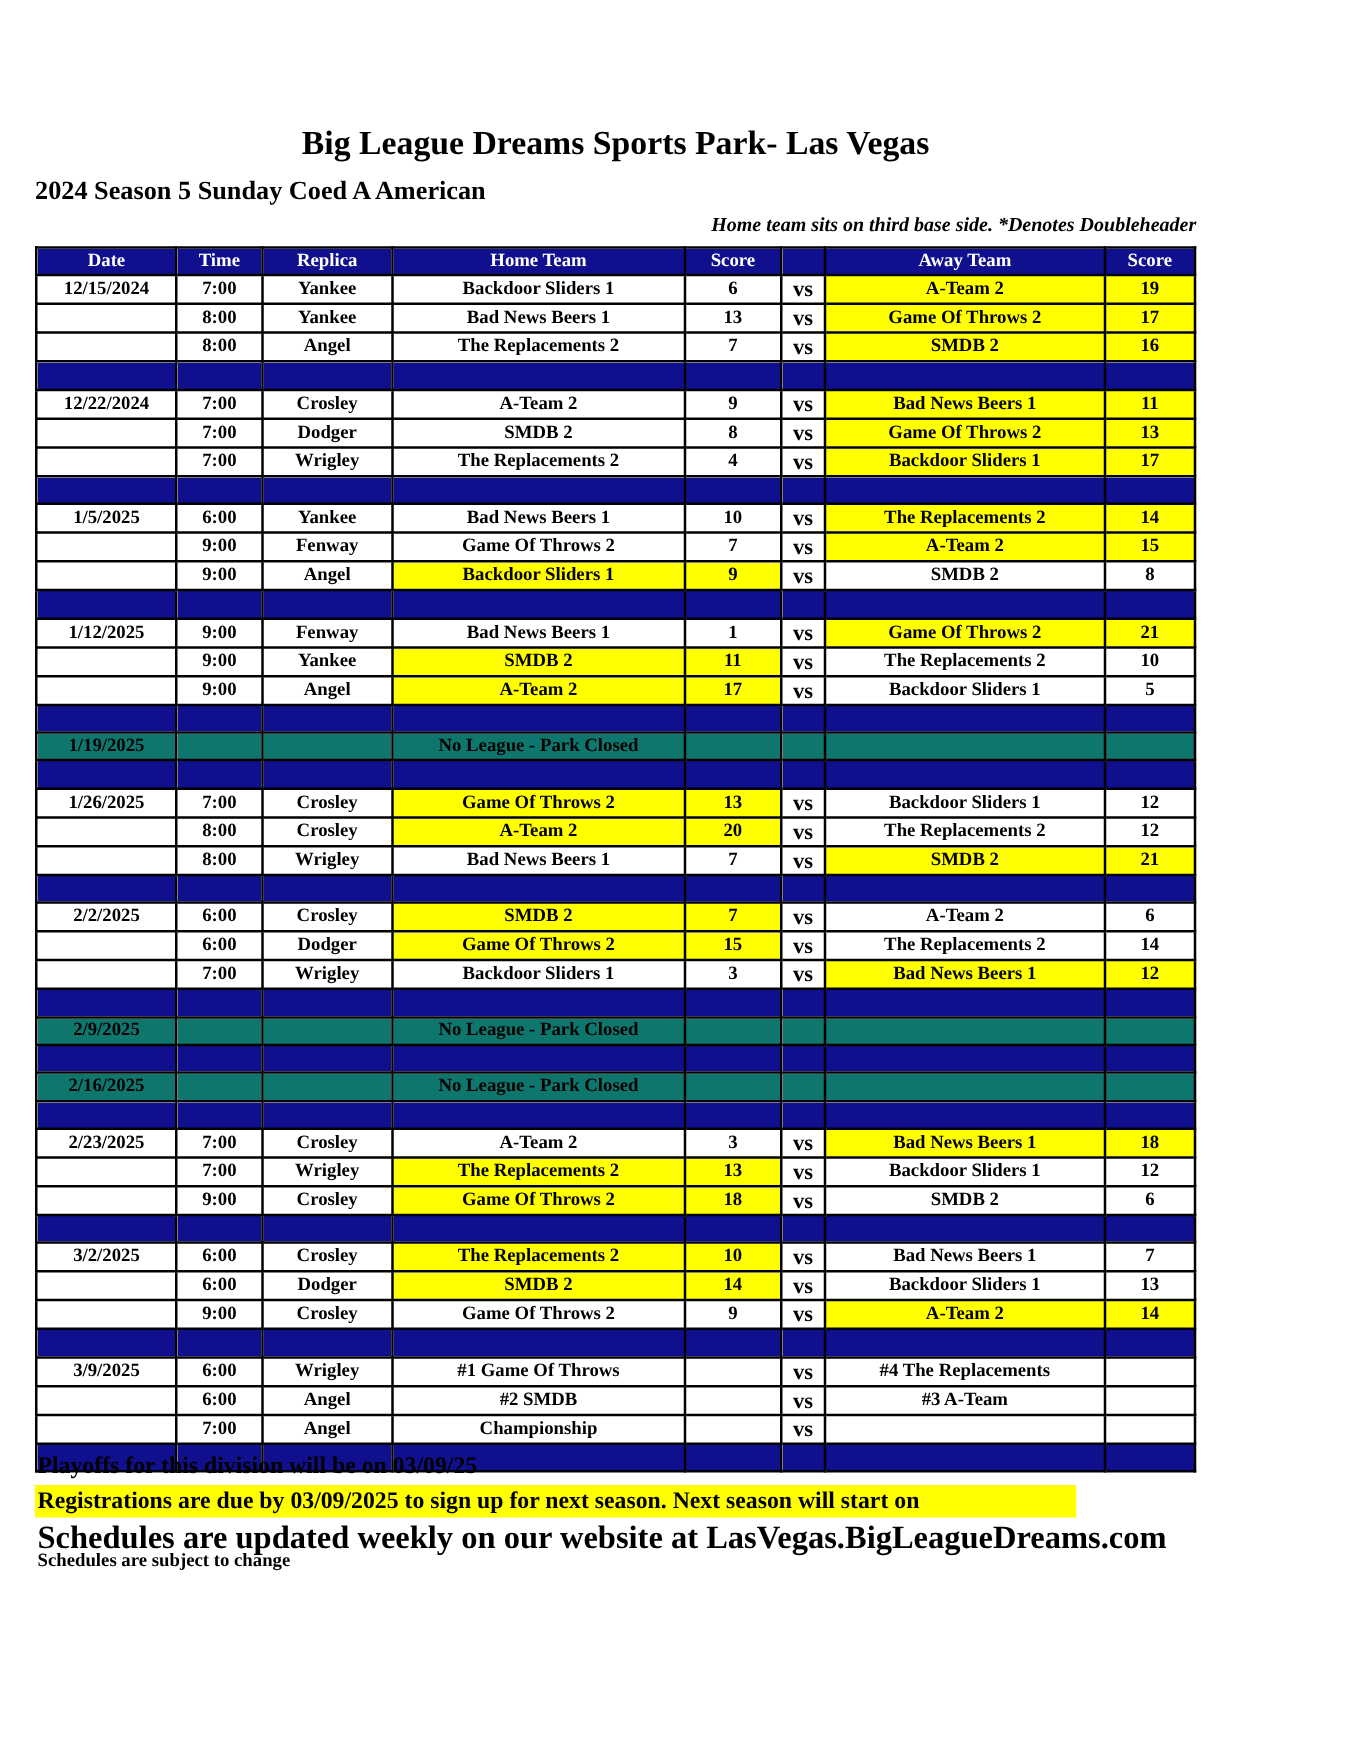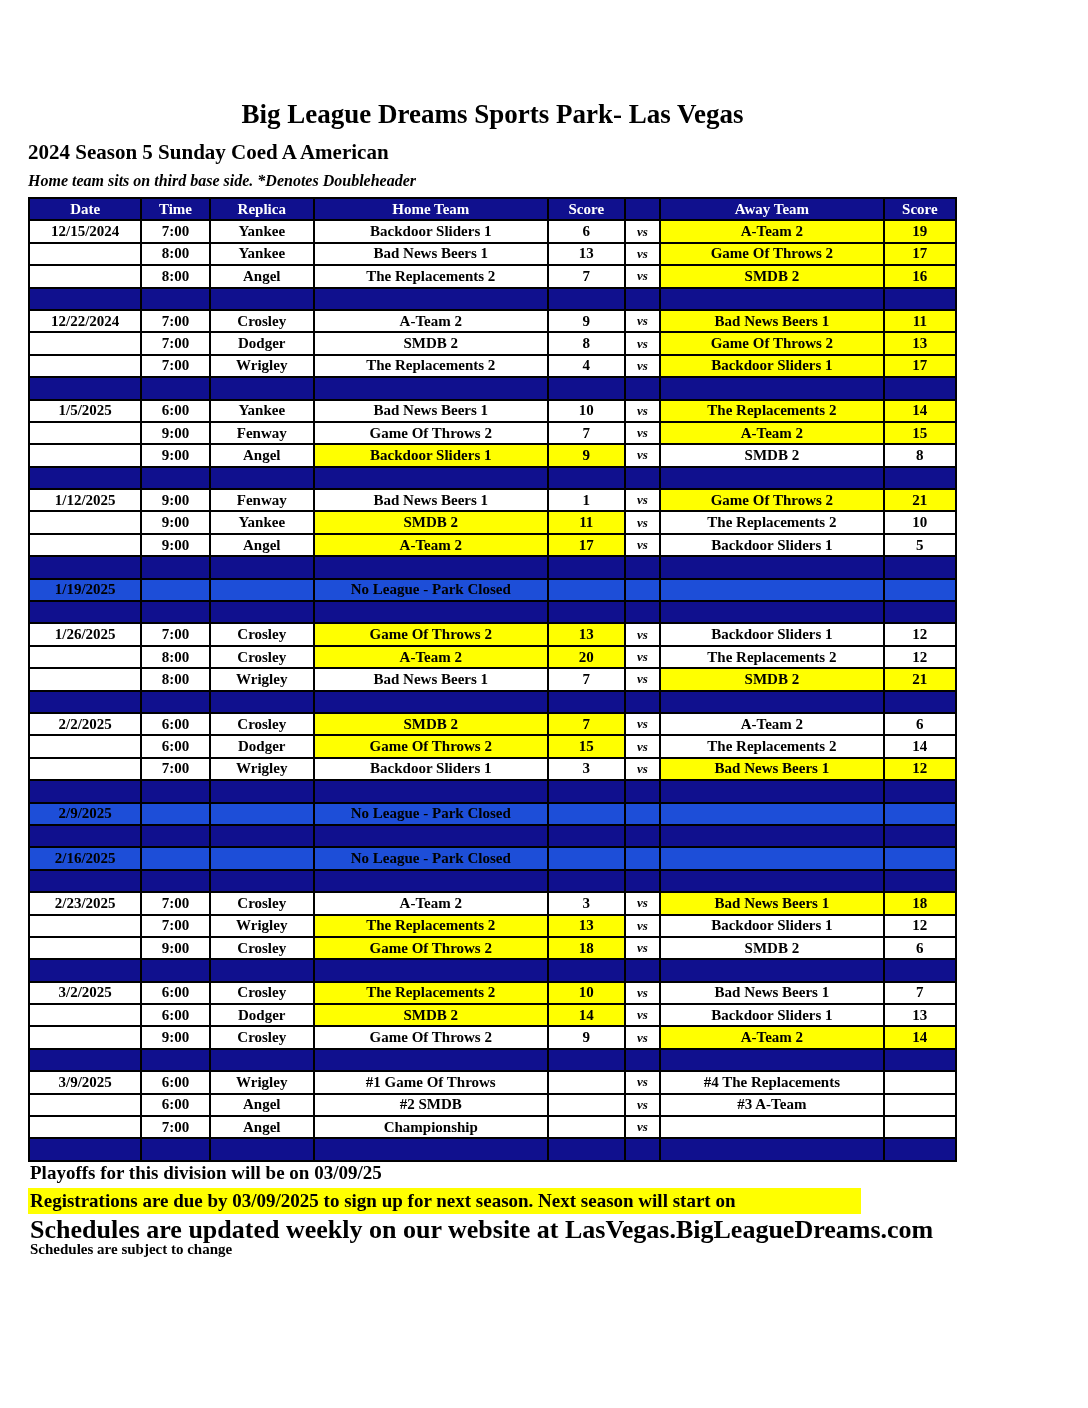--- a/index.html
+++ b/index.html
@@ -15,21 +15,21 @@
   .title {
     position: absolute; top: 99px; left: 28px; width: 929px;
     text-align: center; font-size: 27px; font-weight: bold;
   }
   .subtitle {
     position: absolute; top: 140px; left: 28px; width: 929px;
     text-align: left; font-size: 21px; font-weight: bold;
   }
   .note {
     position: absolute; top: 172px; left: 28px; width: 929px;
-    text-align: left; font-size: 16px; font-weight: bold; font-style: italic;
+    text-align: right; font-size: 16px; font-weight: bold; font-style: italic;
   }
   table.sched {
     position: absolute; top: 197px; left: 28px;
     border-collapse: collapse; table-layout: fixed;
     width: 929px;
     border: 2px solid #4d7c0f;
   }
   .sched td, .sched th {
     border: 2px solid #000;
     height: 20.4px;
@@ -37,22 +37,22 @@
     text-align: center;
     vertical-align: middle;
     font-size: 15px;
     font-weight: bold;
     font-family: "Liberation Serif", serif;
     overflow: hidden;
     white-space: nowrap;
   }
   .sched th { background: #10108e; color: #ffffff; }
   tr.sep-row td { background: #10108e; }
-  tr.closed-row td { background: #1d4ed8; }
-  td.vs-cell { font-style: italic; font-size: 13px; }
+  tr.closed-row td { background: #0f766e; }
+  td.vs-cell { font-size: 18px; }
   td.hl { background: #ffff00; }
   .foot1 { position: absolute; top: 1162px; left: 30px; font-size: 19px; font-weight: bold; }
   .foot2 {
     position: absolute; top: 1188px; left: 28px; width: 833px; height: 26px;
     background: #ffff00; font-size: 19px; font-weight: bold; line-height: 26px;
     padding-left: 2px; box-sizing: border-box;
   }
   .foot3 { position: absolute; top: 1215px; left: 30px; font-size: 26px; font-weight: bold; }
   .foot4 { position: absolute; top: 1241px; left: 30px; font-size: 15px; font-weight: bold; }
 </style>

